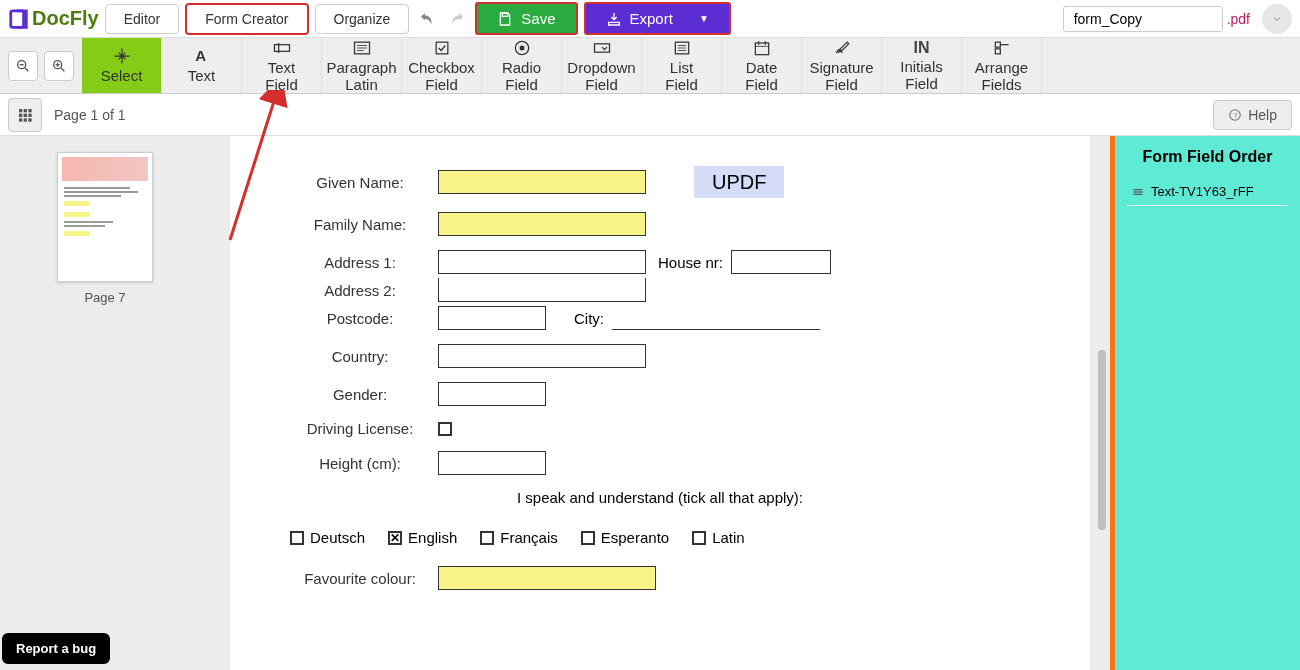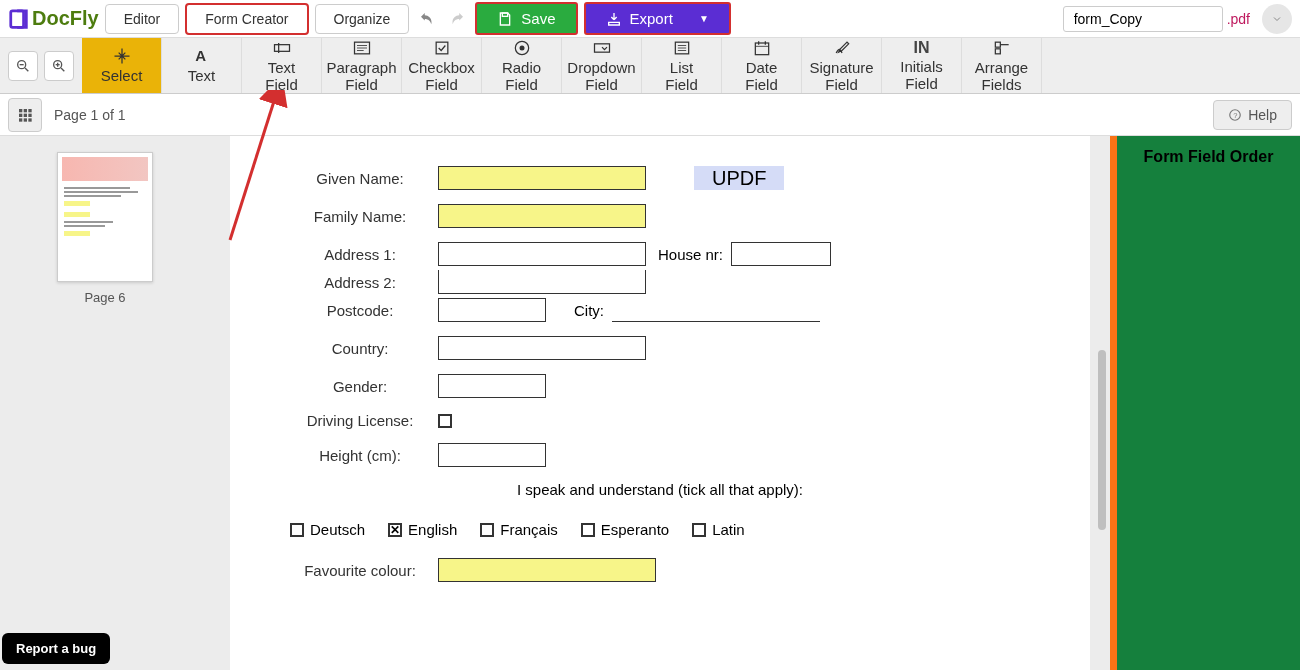--- a/index.html
+++ b/index.html
@@ -16,21 +16,21 @@
   .btn-export { display:flex; align-items:center; gap:8px; background:#5b2dd3; color:#fff; padding:6px 20px; border-radius:3px; font-size:15px; font-weight:500; border:2px solid #d32f2f; cursor:pointer; position:relative;}
   .btn-export .caret { margin-left:18px; font-size:10px;}
   .filename-wrap { margin-left:auto; display:flex; align-items:center; gap:4px;padding-left:44px;}
   .filename { border:1px solid #ccc; border-radius:3px; padding:4px 10px; font-size:14px; width:160px; background:#fff;}
   .ext { font-size:14px; color:#be185d;}
   .circlebtn { width:30px; height:30px; border-radius:50%; background:#e6e6e6; display:flex; align-items:center; justify-content:center; margin-left:8px; cursor:pointer;}
 
   
   .toolbar { display:flex; background:#eee; border-bottom:1px solid #ccc; height:56px;}
   .tool { width:80px; display:flex; flex-direction:column; align-items:center; justify-content:center; font-size:11px; color:#444; border-right:1px solid #ddd; cursor:pointer; gap:2px;}
-  .tool.selected { background:#eab308;}
+  .tool.selected { background:#84cc16;}
   .tool svg { width:20px; height:20px; }
   .tool .lbl { text-align:center; line-height:1.1;}
   .zoomgroup { display:flex; align-items:center; gap:6px; padding:0 8px;}
   .zoombtn { width:30px; height:30px; border:1px solid #ccc; border-radius:4px; background:#fff; display:flex; align-items:center; justify-content:center; cursor:pointer;}
 
   
   .pagebar { display:flex; align-items:center; height:42px; background:#fff; border-bottom:1px solid #ddd; padding:0 8px; gap:12px;}
   .gridbtn { width:34px; height:34px; border:1px solid #ccc; border-radius:4px; background:#eee; display:flex; align-items:center; justify-content:center; cursor:pointer;}
   .helpbtn { margin-left:auto; display:flex; align-items:center; gap:6px; border:1px solid #ccc; background:#eee; padding:6px 14px; border-radius:4px; font-size:14px; color:#555; cursor:pointer;}
 
@@ -45,26 +45,26 @@
   .thumb-label { margin-top:8px; font-size:13px; color:#555;}
   .canvas-wrap { flex:1; background:#ececec; display:flex; justify-content:center; overflow:auto;text-align:center;}
   .canvas { width:860px; background:#fff; margin-top:0; padding:30px 60px; min-height:520px;}
   .row { display:flex; align-items:center; margin-bottom:14px; gap:8px;}
   .lbl { width:140px; font-size:15px; color:#333;}
   .field { border:1px solid #333; height:24px; background:#fff;}
   .field.yellow { background:#f7f589;}
   .field.w1 { width:208px;}
   .field.w2 { width:108px;}
   .field.w3 { width:100px;}
-  .updf-badge { background:#d5dcf7; padding:4px 18px; font-size:20px; margin-left:40px; height:24px; display:flex; align-items:center;}
+  .updf-badge { background:#d5dcf7; padding:4px 18px; font-size:20px; margin-left:40px; height:32px; display:flex; align-items:center;}
   .checkbox { width:14px; height:14px; border:2px solid #333; display:inline-flex; align-items:center; justify-content:center; margin-right:6px;}
   .checkbox.checked::after { content:"✕"; font-size:12px; font-weight:bold;}
   .lang-row { display:flex; gap:23px; margin-top:6px;}
   .lang-item { display:flex; align-items:center; font-size:15px;}
-  .sidebar-right { width:190px; background:#15803d; border-left:7px solid #f97316; padding:12px;}
+  .sidebar-right { width:190px; background:#5eead4; border-left:5px solid #f97316; padding:12px;}
   .sr-title { font-size:16px; font-weight:bold; text-align:center; margin-bottom:12px;}
   .sr-item { display:flex; align-items:center; gap:6px; padding:6px 4px; font-size:13px; border-bottom:1px solid #eee; cursor:pointer;}
 
   
   .arrow-ann { position:absolute; left:220px; top:90px; pointer-events:none;}
 
   
   .bugbtn { position:absolute; left:2px; bottom:6px; background:#000; color:#fff; padding:8px 14px; border-radius:6px; font-size:13px; font-weight:bold; cursor:pointer;}
 
   
@@ -158,21 +158,21 @@
 Field</span>
     </div>
   <div class="tool">
       <svg viewBox="0 0 24 24">
         <rect x="3" y="5" width="18" height="14" fill="none" stroke="#333" stroke-width="1.5"></rect>
         <line x1="6" y1="9" x2="18" y2="9" stroke="#333"></line>
         <line x1="6" y1="12" x2="18" y2="12" stroke="#333"></line>
         <line x1="6" y1="15" x2="14" y2="15" stroke="#333"></line>
       </svg>
       <span class="lbl" style="white-space:pre-line">Paragraph
-Field</span>
+Latin</span>
     </div>
   <div class="tool">
       <svg viewBox="0 0 24 24">
         <rect x="5" y="5" width="14" height="14" fill="none" stroke="#333" stroke-width="1.5"></rect>
         <path d="M8 12l3 3 5-6" fill="none" stroke="#333" stroke-width="1.5"></path>
       </svg>
       <span class="lbl" style="white-space:pre-line">Checkbox
 Field</span>
     </div>
   <div class="tool">
@@ -266,21 +266,21 @@
         <div class="thumb-line"></div>
           <div class="thumb-line" style="width:90%"></div>
           <div class="thumb-line" style="width:70%"></div>
         <div class="thumb-box"></div>
           <div class="thumb-box"></div>
         <div class="thumb-line" style="width:60%"></div>
           <div class="thumb-line" style="width:50%"></div>
         <div class="thumb-box"></div>
       </div>
     </div>
-    <div class="thumb-label">Page 6</div>
+    <div class="thumb-label">Page 7</div>
   </div>
 
   <div class="canvas-wrap">
     <div class="canvas">
       <div class="row">
         <span class="lbl">Given Name:</span>
         <div class="field yellow w1"></div>
         <div class="updf-badge">UPDF</div>
       </div>
       <div class="row">
@@ -344,20 +344,28 @@
       </div>
       <div class="row" style="margin-top:20px">
         <span class="lbl">Favourite colour:</span>
         <div class="field yellow" style="width:218px"></div>
       </div>
     </div>
   </div>
 
   <div class="sidebar-right">
     <div class="sr-title">Form Field Order</div>
+    <div class="sr-item">
+      <svg viewBox="0 0 24 24" width="14" height="14">
+          <line x1="4" y1="8" x2="20" y2="8" stroke="#555" stroke-width="2"></line>
+          <line x1="4" y1="12" x2="20" y2="12" stroke="#555" stroke-width="2"></line>
+          <line x1="4" y1="16" x2="20" y2="16" stroke="#555" stroke-width="2"></line>
+        </svg>
+      <span>Text-TV1Y63_rFF</span>
+    </div>
   </div>
 </div>
 
 <svg class="arrow-ann" width="80" height="160">
   <defs>
       <marker id="ah" markerWidth="10" markerHeight="10" refX="2" refY="5" orient="auto">
         <path d="M0,0 L10,5 L0,10 z" fill="#d32f2f"></path>
       </marker>
     </defs>
   <line x1="10" y1="150" x2="55" y2="8" stroke="#d32f2f" stroke-width="3" marker-end="url(#ah)"></line>

